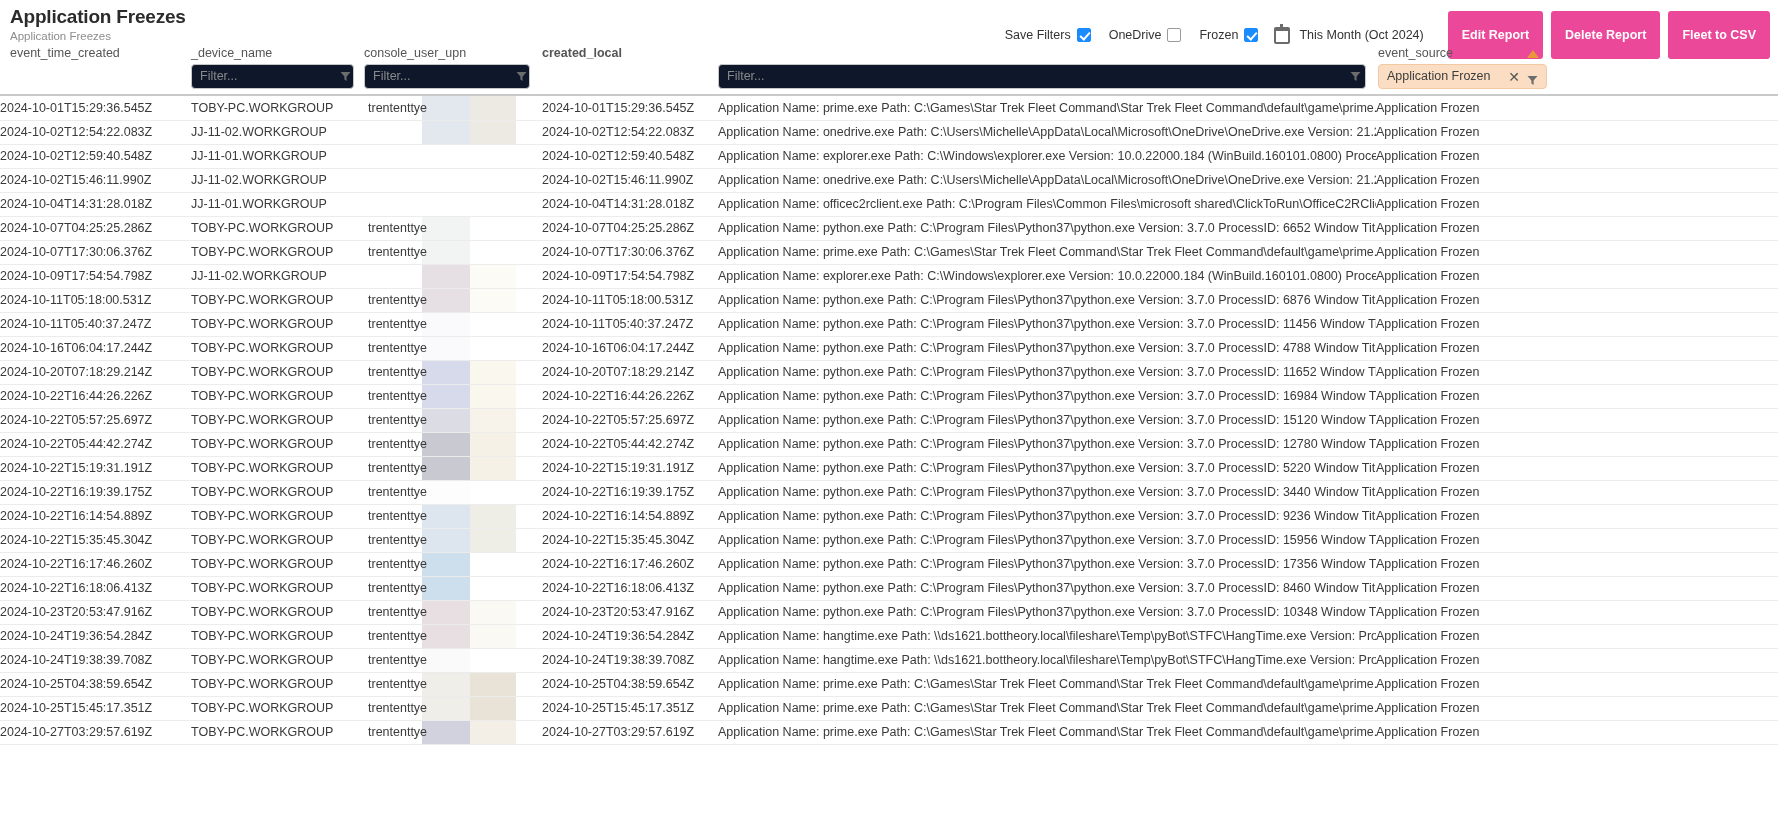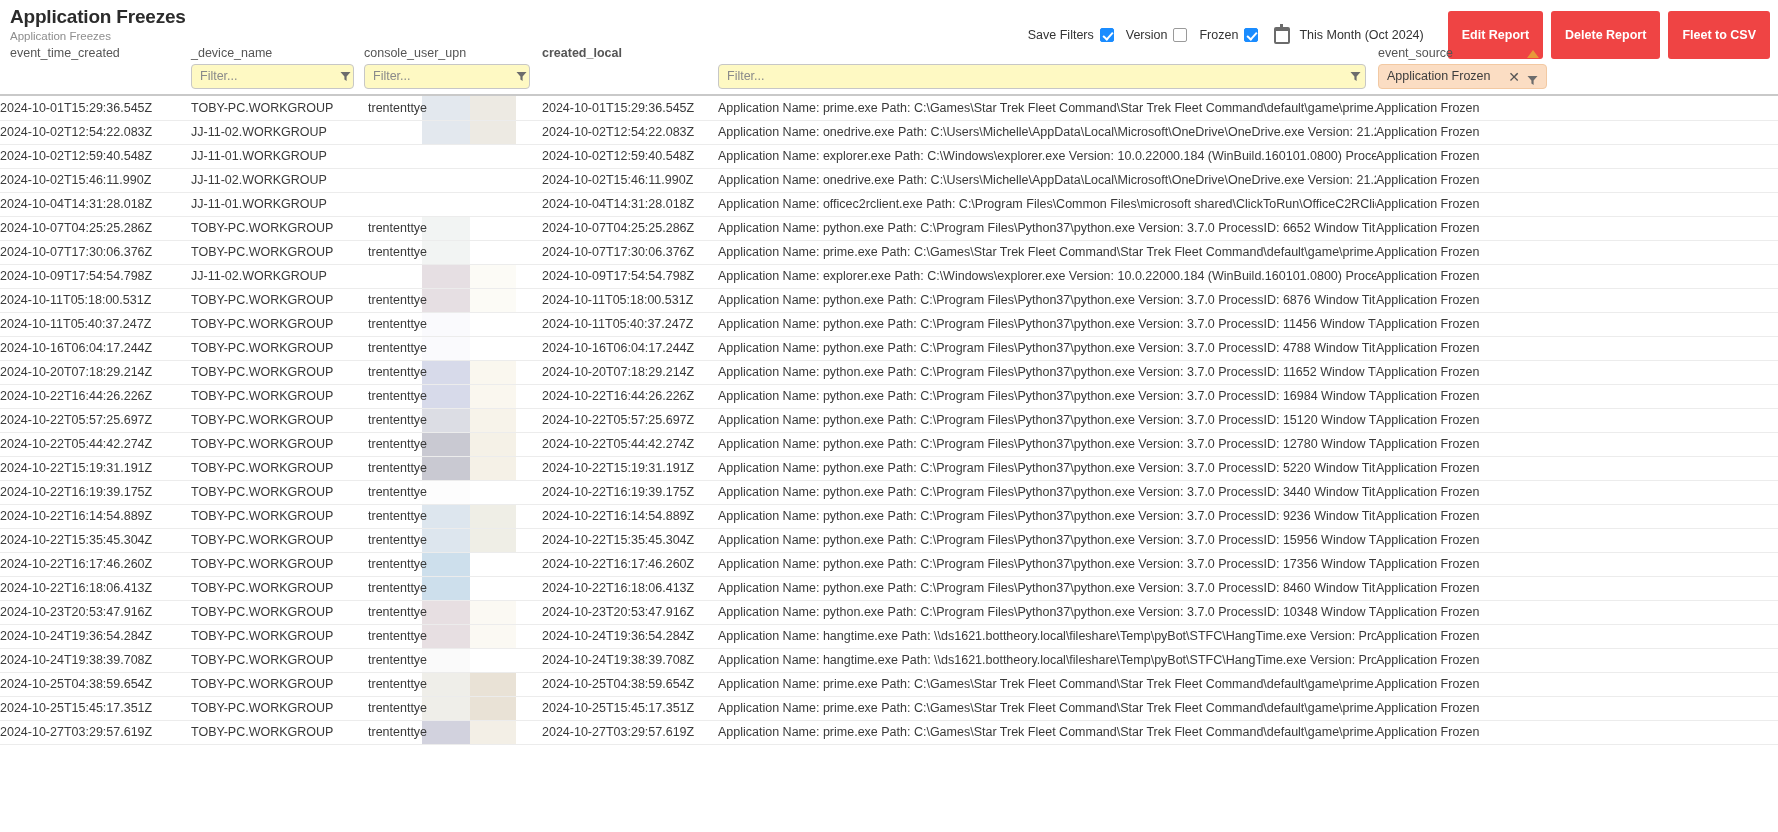--- a/index.html
+++ b/index.html
@@ -51,21 +51,21 @@
     gap: 0px;
     white-space: nowrap;
   }
   .cbgroup {
     display: inline-flex;
     align-items: center;
     font-size: 12.5px;
     color: #333;
     margin-right: 12px;
   }
-  .cbgroup .cb-label { margin-right: 6px; }
+  .cbgroup .cb-label { margin-right: 6px; margin-left: 6px; }
   .cbox {
     width: 14px; height: 14px;
     border: 1px solid #9a9a9a;
     border-radius: 2px;
     background: #fff;
     display: inline-block;
     position: relative;
     flex: 0 0 auto;
   }
   .cbox.checked {
@@ -105,21 +105,21 @@
     background: #6b6b6b;
   }
   .cal-icon::after {
     content: "";
     position: absolute;
     top: -5px; left: 4px;
     width: 3px; height: 5px;
     background: #6b6b6b;
   }
   .btn {
-    background: #ef4444;
+    background: #ec4899;
     color: #fff;
     border: none;
     border-radius: 3px;
     font-size: 12.5px;
     font-weight: bold;
     font-family: "Liberation Sans", sans-serif;
     padding: 0 14px;
     height: 48px;
     line-height: 31px;
     margin-left: 8px;
@@ -138,21 +138,21 @@
     font-size: 12.5px;
     color: #555;
     white-space: nowrap;
   }
   .filterbox {
     position: absolute;
     top: 18px;
     height: 25px;
     border: 1px solid #c7c7c7;
     border-radius: 4px;
-    background: #fef9c3;
+    background: #0f172a;
     font-size: 12.5px;
     color: #8a8a8a;
     padding: 0 24px 0 8px;
     line-height: 23px;
     font-family: "Liberation Sans", sans-serif;
   }
   .funnel {
     position: absolute;
     width: 11px; height: 11px;
     pointer-events: none;
@@ -246,21 +246,21 @@
     </div>
 
     <div class="toolbar">
 
       <label class="cbgroup">
         <span class="cb-label">Save Filters</span>
         <span class="cbox checked"></span>
       </label>
 
       <label class="cbgroup">
-        <span class="cb-label">Version</span>
+        <span class="cb-label">OneDrive</span>
         <span class="cbox"></span>
       </label>
 
       <label class="cbgroup">
         <span class="cb-label">Frozen</span>
         <span class="cbox checked"></span>
       </label>
 
       <div class="daterange">
         <span class="cal-icon"></span>

